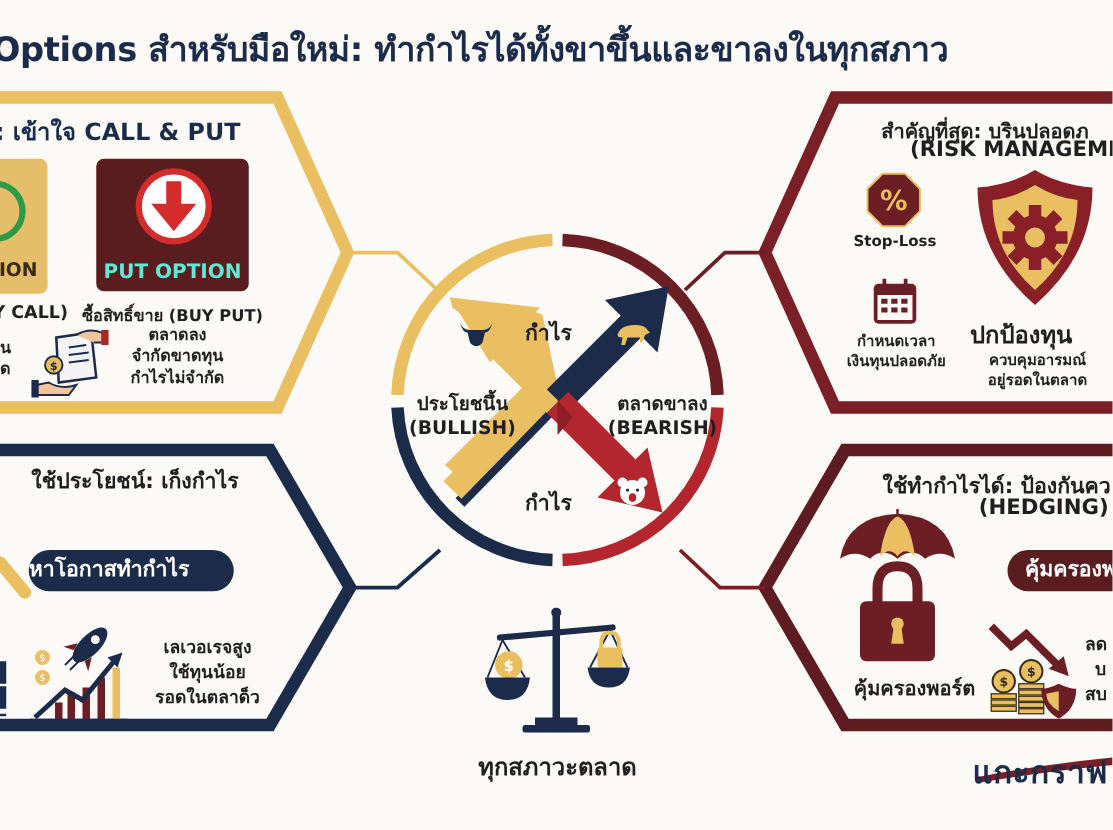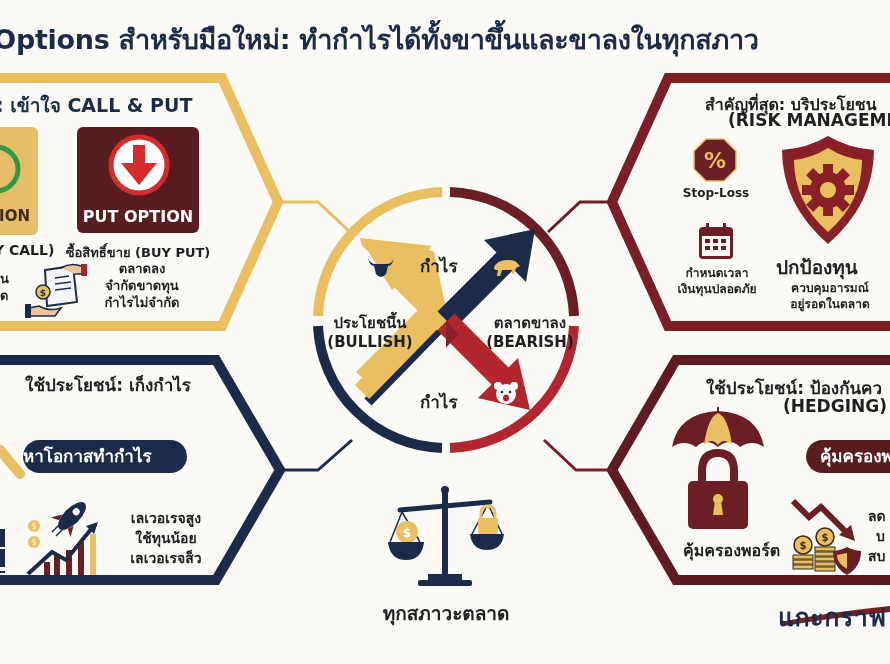--- a/index.html
+++ b/index.html
@@ -99,30 +99,30 @@
   <path d="M4 46 L14 44 Q24 50 36 46 L30 54 L4 54 Z" fill="#f2c49b" stroke="#1c2b4a" stroke-width="1.5"></path>
   <rect x="0" y="42" width="6" height="14" fill="#1c2b4a"></rect>
 </svg>
 
 <div class="abs" style="left:77px; top:127px; width:122px; height:106px; background:#5a1d1f; border-radius:6px;">
   <svg class="abs" style="left:30px; top:6px;" width="64" height="64">
     <circle cx="32" cy="32" r="28" fill="#ffffff" stroke="#d42b2b" stroke-width="5"></circle>
     <rect x="26" y="12" width="12" height="20" fill="#d42b2b"></rect>
     <polygon points="14,30 50,30 32,52" fill="#d42b2b"></polygon>
   </svg>
-  <div class="card-label" style="left:0; top:80px; width:122px; font-size:16px; color:#ffffff;">PUT OPTION</div>
+  <div class="card-label" style="left:0; top:80px; width:122px; font-size:16px; color:#5eead4;">PUT OPTION</div>
 </div>
 <div class="txt dark" style="left:58px; top:242px; width:160px; font-size:13px;">ซื้อสิทธิ์ขาย (BUY PUT)</div>
 <div class="txt dark" style="left:88px; top:260px; width:108px; font-size:13px; line-height:17px;">
   <div>ตลาดลง</div>
   <div>จำกัดขาดทุน</div>
   <div>กำไรไม่จำกัด</div>
 </div>
 
-<div class="txt dark" style="left:705px; top:92px; font-size:16px;">สำคัญที่สุด: บริประโยชน</div>
+<div class="txt dark" style="left:705px; top:92px; font-size:16px;">สำคัญที่สุด: บรินปลอดภ</div>
 <div class="txt dark" style="left:728px; top:110px; font-size:17px;">(RISK MANAGEME</div>
 
 <svg class="abs" style="left:692px; top:137px;" width="46" height="46">
   <polygon points="14,2 32,2 44,14 44,32 32,44 14,44 2,32 2,14" fill="#6b1f24" stroke="#e9bf61" stroke-width="1.5"></polygon>
   <text x="23" y="31" font-size="22" font-weight="bold" text-anchor="middle" fill="#e9bf61" font-family="DejaVu Sans, sans-serif">%</text>
 </svg>
 <div class="txt dark" style="left:681px; top:186px; width:70px; font-size:12px;">Stop-Loss</div>
 
 <svg class="abs" style="left:697px; top:221px;" width="38" height="40">
   <rect x="2" y="6" width="34" height="32" rx="4" fill="#6b1f24"></rect>
@@ -202,24 +202,24 @@
     <polygon points="-8,6 -14,16 -6,12" fill="#6b1f24"></polygon>
     <polygon points="8,6 14,16 6,12" fill="#6b1f24"></polygon>
   </g>
   <line x1="30" y1="38" x2="38" y2="30" stroke="#1c2b4a" stroke-width="1.5"></line>
   <line x1="34" y1="42" x2="42" y2="34" stroke="#1c2b4a" stroke-width="1.5"></line>
 </svg>
 
 <div class="txt dark" style="left:112px; top:508px; width:108px; font-size:14px; line-height:20px;">
   <div>เลเวอเรจสูง</div>
   <div>ใช้ทุนน้อย</div>
-  <div>เลเวอเรจส็ว</div>
-</div>
-
-<div class="txt dark" style="left:706px; top:374px; font-size:17px;">ใช้ประโยชน์: ป้องกันคว</div>
+  <div>รอดในตลาด็ว</div>
+</div>
+
+<div class="txt dark" style="left:706px; top:374px; font-size:17px;">ใช้ทำกำไรได์: ป้องกันคว</div>
 <div class="txt dark" style="left:783px; top:396px; font-size:17px;">(HEDGING)</div>
 
 <svg class="abs" style="left:668px; top:407px;" width="100" height="124">
   <path d="M4 40 Q10 6 50 4 Q90 6 96 40 Q84 32 72 40 Q62 30 50 40 Q38 30 28 40 Q16 32 4 40 Z" fill="#6b1f24"></path>
   <path d="M36 38 Q40 10 50 6 Q60 10 64 38 Q56 30 50 38 Q44 30 36 38 Z" fill="#e9bf61"></path>
   <line x1="50" y1="0" x2="50" y2="6" stroke="#6b1f24" stroke-width="2"></line>
   <path d="M34 76 L34 64 Q34 46 50 46 Q66 46 66 64 L66 76" fill="none" stroke="#6b1f24" stroke-width="8"></path>
   <rect x="20" y="74" width="60" height="48" rx="5" fill="#6b1f24"></rect>
   <circle cx="50" cy="92" r="5" fill="#e9bf61"></circle>
   <polygon points="47,94 53,94 55,108 45,108" fill="#e9bf61"></polygon>

